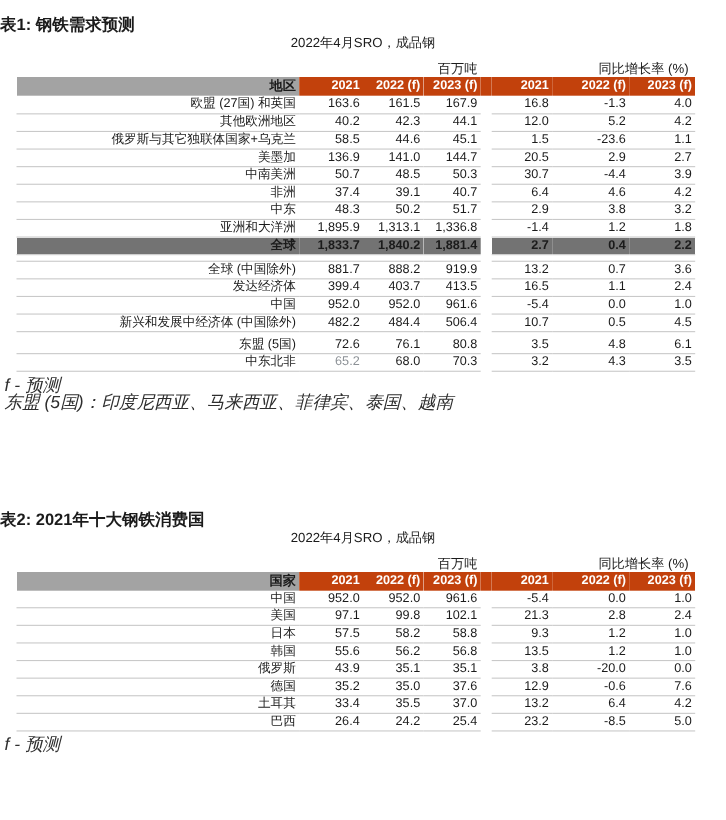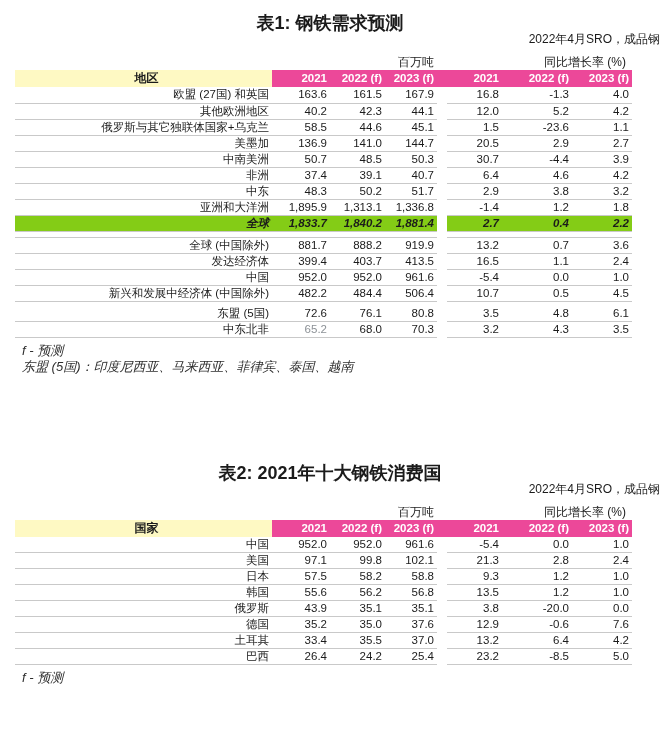--- a/index.html
+++ b/index.html
@@ -5,64 +5,64 @@
   * { box-sizing: border-box; }
   html, body { margin: 0; padding: 0; }
   body {
     width: 660px; height: 745px;
     background: #ffffff;
     font-family: "Liberation Sans", "DejaVu Sans", sans-serif;
     color: #1b1b1b;
     overflow: hidden;
     padding-top: 15px;
   }
-  .t-title { text-align: center; font-weight: bold; font-size: 18px; line-height: 16px; }
-  .t-sub   { text-align: right; font-size: 12px; line-height: 17px; }
+  .t-title { font-weight: bold; font-size: 15px; line-height: 16px; }
+  .t-sub   { text-align: center; font-size: 12px; line-height: 17px; }
 
   table.data {
     border-collapse: collapse; table-layout: fixed;
     width: 617px; margin: 7px 0 0 15px;
     font-size: 11.5px;
   }
   table.data td {
     height: 16px; line-height: 15px;
     padding: 0 3px 0 0;
     text-align: right;
     overflow: hidden; white-space: nowrap;
   }
   thead td { border-bottom: none; }
   tr.group-row td { height: 15px; font-size: 12px; }
   td.grp.g1 { padding-right: 3px; }
   td.grp.g2 { padding-right: 6px; }
 
   tr.year-row td {
-    background: #ec4899; color: #ffffff;
+    background: #c2410c; color: #ffffff;
     font-weight: bold; height: 17px; line-height: 17px;
   }
   tr.year-row td.corner {
-    background: #fef9c3; color: #1b1b1b;
-    text-align: center; padding-left: 9px; font-size: 12px;
+    background: #a3a3a3; color: #1b1b1b;
+    text-align: right; padding-left: 9px; font-size: 12px;
   }
 
   tbody td { border-bottom: 1px solid #c9c9c9; }
   tbody td.gap { border-bottom: none; }
 
   td.lbl { text-align: left; padding-left: 9px; }
   td.lbl.ind1 { padding-left: 17px; }
   td.lbl.ind2 { padding-left: 30px; }
 
   tr.bold td { font-weight: bold; }
-  tr.hl td:not(.gap) { background: #84cc16; font-style: italic; }
+  tr.hl td:not(.gap) { background: #737373; }
   tr.padtop td { padding-top: 4px; height: 20px; }
   tr.spacer td { height: 6px; padding: 0; }
   td.muted { color: #8c9196; }
 
   .footnotes {
-    margin: 5px 0 0 22px;
-    font-style: italic; font-size: 13px; line-height: 16px;
+    margin: 5px 0 0 4px;
+    font-style: italic; font-size: 16px; line-height: 16px;
     color: #2e2e2e;
   }
   .sect2 { margin-top: 90px; }
 </style>
 </head>
 <body>
 
 <section class="sect1">
   <div class="t-title">表1: 钢铁需求预测</div>
   <div class="t-sub">2022年4月SRO，成品钢</div>

